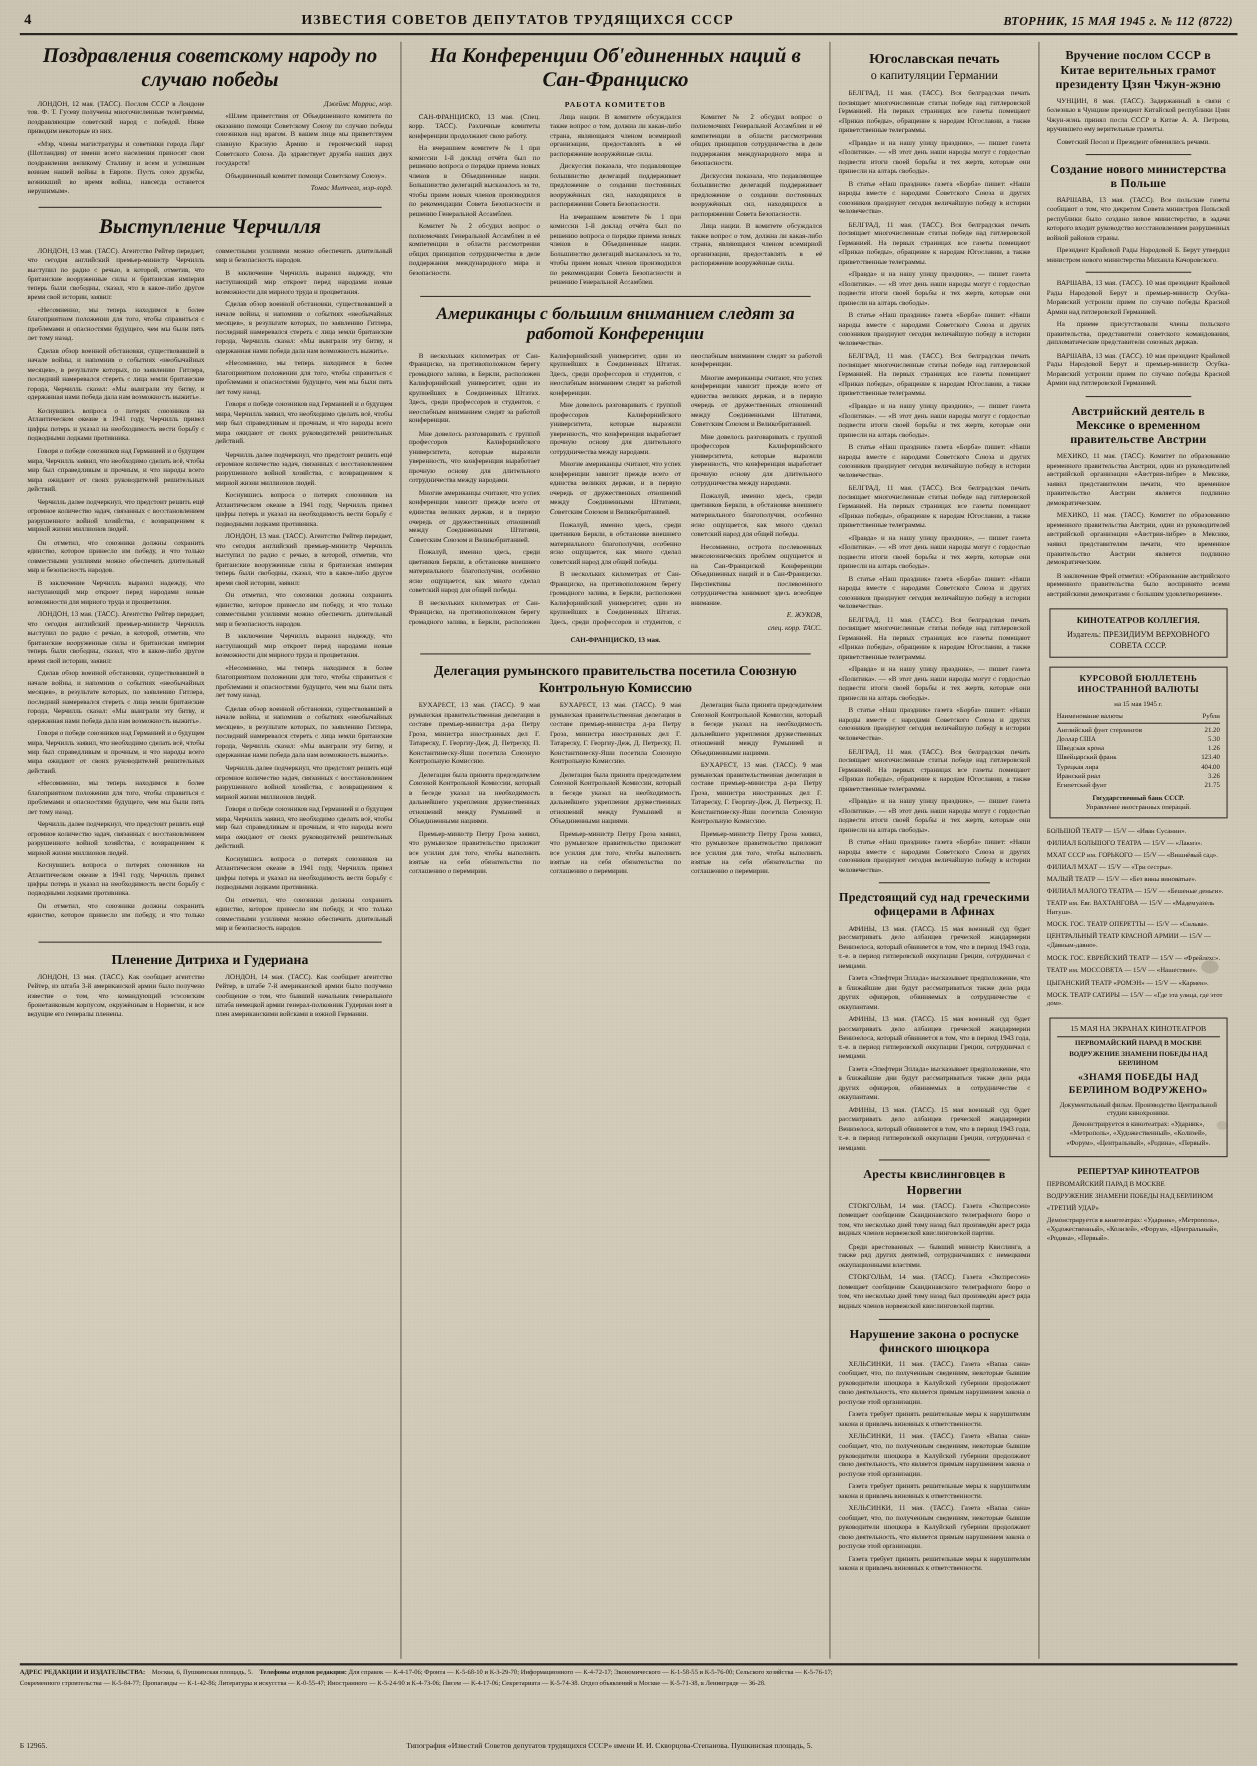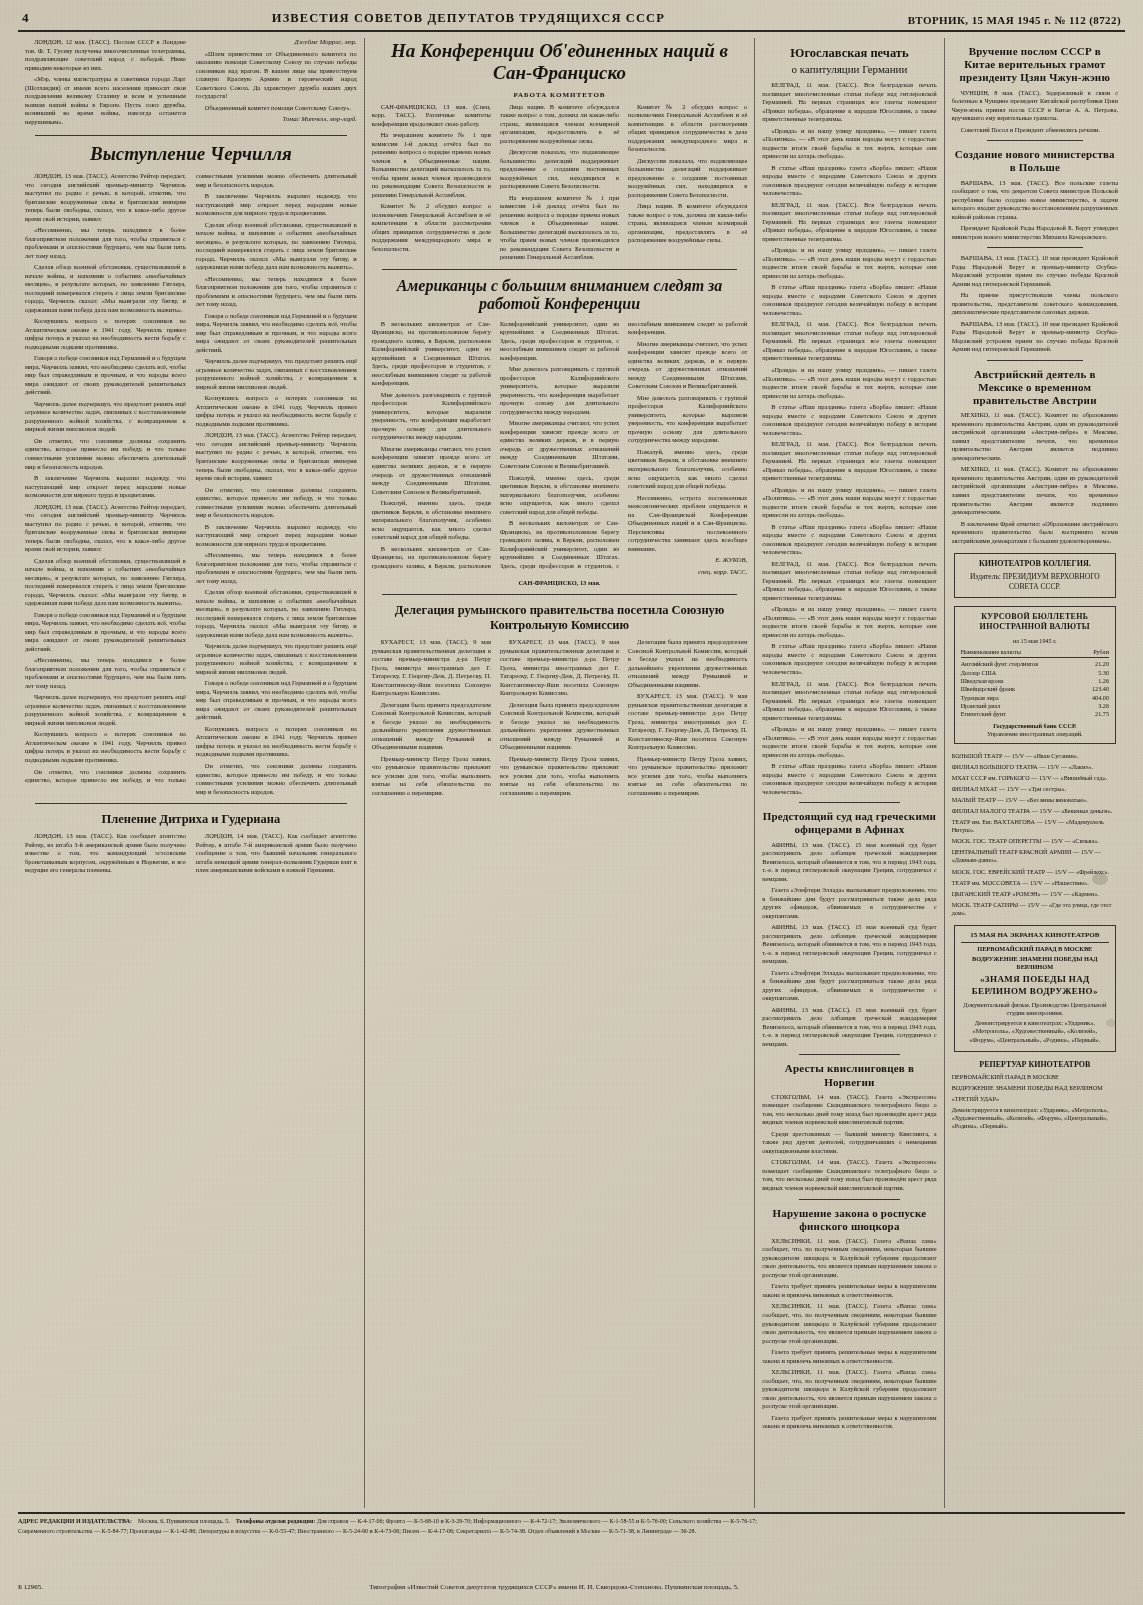--- a/index.html
+++ b/index.html
@@ -30,21 +30,21 @@
   
   .masthead{
     position:relative;
     display:flex;align-items:flex-end;justify-content:space-between;
     font-size:11.5px;letter-spacing:.5px;
     padding:0 4px 4px 4px;
     border-bottom:2px solid #2b2722;
   }
   .masthead .pageno{font-size:13px;font-weight:bold;}
   .masthead .center{font-size:12.5px;font-weight:bold;letter-spacing:1.1px;}
-  .masthead .right{font-size:11px;font-weight:bold;letter-spacing:.4px;}
+  .masthead .right{font-size:11px;font-weight:bold;letter-spacing:.4px;font-style:italic;}
 
   
   .cols{
     position:relative;
     display:flex;
     margin-top:6px;
     height:1470px;
   }
   .col{
     box-sizing:border-box;
@@ -151,20 +151,21 @@
   <div class="masthead">
     <div class="pageno">4</div>
     <div class="center">ИЗВЕСТИЯ СОВЕТОВ ДЕПУТАТОВ ТРУДЯЩИХСЯ СССР</div>
     <div class="right">ВТОРНИК, 15 МАЯ 1945 г. № 112 (8722)</div>
   </div>
 
   <div class="cols">
 
     <div class="col c1">
 
+      <h1 class="head">Поздравления советскому народу по случаю победы</h1>
       <div class="body2">
         <p>ЛОНДОН, 12 мая. (ТАСС). Послом СССР в Лондоне тов. Ф. Т. Гусеву получены многочисленные телеграммы, поздравляющие советский народ с победой. Ниже приводим некоторые из них.</p>
         <p>«Мэр, члены магистратуры и советники города Ларг (Шотландия) от имени всего населения приносят свои поздравления великому Сталину и всем и успешным воинам нашей войны в Европе. Пусть союз дружбы, возникший во время войны, навсегда останется нерушимым».</p>
         <p class="sig">Джеймс Моррис, мэр.</p>
         <p>«Шлем приветствия от Объединенного комитета по оказанию помощи Советскому Союзу по случаю победы союзников над врагом. В вашем лице мы приветствуем славную Красную Армию и героический народ Советского Союза. Да здравствует дружба наших двух государств!</p>
         <p>Объединенный комитет помощи Советскому Союзу».</p>
         <p class="sig">Томас Митчелл, мэр-лорд.</p>
       </div>
 
       <hr class="rule">
@@ -411,21 +412,21 @@
         <p>ТЕАТР им. Евг. ВАХТАНГОВА — 15/V — «Мадемуазель Нитуш».</p>
         <p>МОСК. ГОС. ТЕАТР ОПЕРЕТТЫ — 15/V — «Сильва».</p>
         <p>ЦЕНТРАЛЬНЫЙ ТЕАТР КРАСНОЙ АРМИИ — 15/V — «Давным-давно».</p>
         <p>МОСК. ГОС. ЕВРЕЙСКИЙ ТЕАТР — 15/V — «Фрейлехс».</p>
         <p>ТЕАТР им. МОССОВЕТА — 15/V — «Нашествие».</p>
         <p>ЦЫГАНСКИЙ ТЕАТР «РОМЭН» — 15/V — «Кармен».</p>
         <p>МОСК. ТЕАТР САТИРЫ — 15/V — «Где эта улица, где этот дом».</p>
       </div>
 
       <div class="box">
-        <div style="text-align:center;font-weight:bold;font-size:7px;border-bottom:1px solid #3a352d;padding-bottom:2px;margin-bottom:1px;">15 МАЯ НА ЭКРАНАХ КИНОТЕАТРОВ</div>
+        <div style="text-align:center;font-weight:normal;font-size:7px;border-bottom:1px solid #3a352d;padding-bottom:2px;margin-bottom:1px;">15 МАЯ НА ЭКРАНАХ КИНОТЕАТРОВ</div>
         <div class="adsmall" style="font-weight:bold;">ПЕРВОМАЙСКИЙ ПАРАД В МОСКВЕ</div>
         <div class="adsmall" style="font-weight:bold;">ВОДРУЖЕНИЕ ЗНАМЕНИ ПОБЕДЫ НАД БЕРЛИНОМ</div>
         <div class="adtitle">«ЗНАМЯ ПОБЕДЫ НАД БЕРЛИНОМ ВОДРУЖЕНО»</div>
         <div class="adsmall">Документальный фильм. Производство Центральной студии кинохроники.</div>
         <div class="adsmall">Демонстрируется в кинотеатрах: «Ударник», «Метрополь», «Художественный», «Колизей», «Форум», «Центральный», «Родина», «Первый».</div>
       </div>
 
       <div class="kino">
         <div style="text-align:center;font-weight:bold;font-size:8px;margin:4px 0;">РЕПЕРТУАР КИНОТЕАТРОВ</div>
         <p>ПЕРВОМАЙСКИЙ ПАРАД В МОСКВЕ</p>

